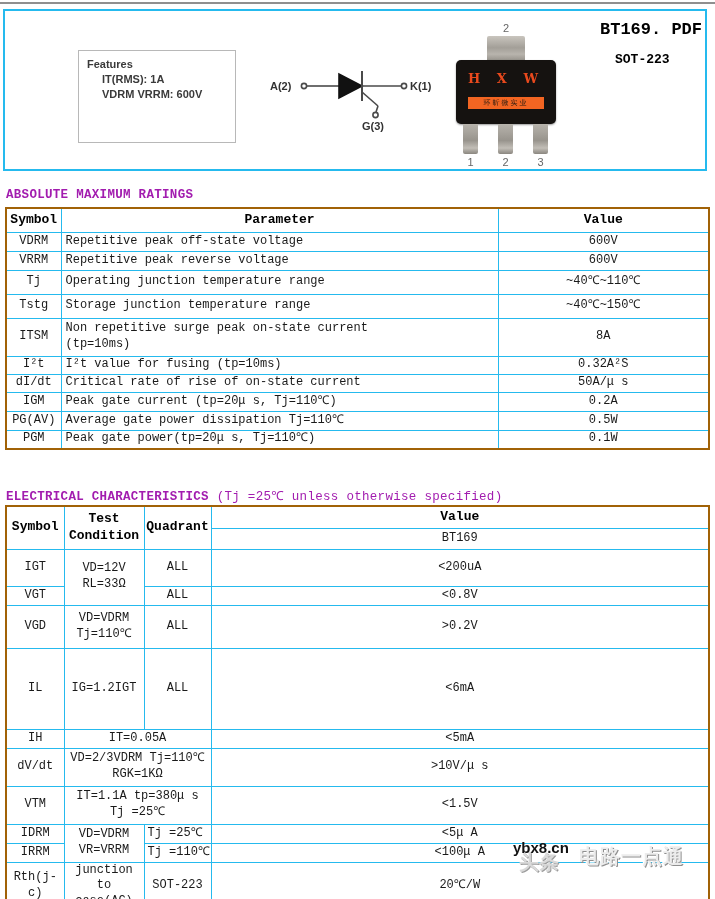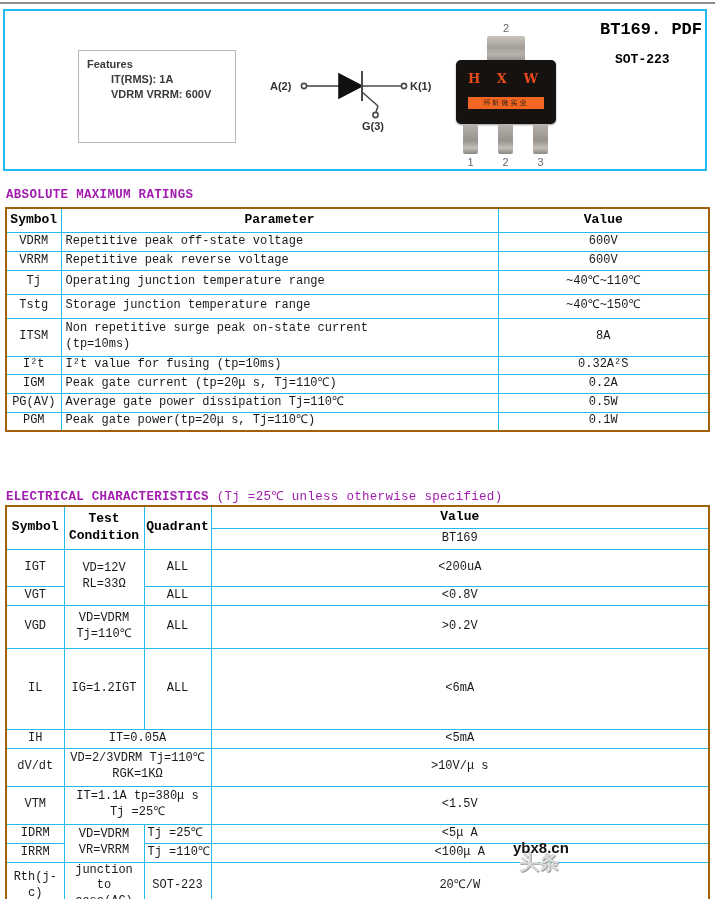--- a/index.html
+++ b/index.html
@@ -9,21 +9,21 @@
     font-family:"Liberation Mono","DejaVu Sans Mono",monospace;
     color:#1a1a1a;
   }
   .top-rule { position:absolute; left:0; top:2px; width:715px; height:2px; background:#8f8f8f; }
   .top-box  { position:absolute; left:3px; top:9px; width:704px; height:162px; border:2px solid #25BAEE; background:#fff; }
 
   
   .features { position:absolute; left:78px; top:50px; width:158px; height:93px;
     border:1px solid #b8b8b8; padding:7px 8px; font-family:"Liberation Sans",sans-serif;
     font-size:11px; font-weight:bold; color:#3a3a3a; }
-  .features .f-item { margin-left:24px; margin-top:3px; }
+  .features .f-item { margin-left:15px; margin-top:3px; }
 
   
   .thy-svg { position:absolute; left:258px; top:48px; }
 
   
   .chip { position:absolute; left:449px; top:22px; width:114px; height:148px; font-family:"Liberation Sans",sans-serif; }
   .chip .pin-top { position:absolute; left:0; top:0; width:100%; text-align:center; font-size:11px; color:#666; }
   .chip .tab { position:absolute; left:38px; top:14px; width:38px; height:26px;
     background:linear-gradient(180deg,#c9c5be 0%,#a39f98 45%,#b8b4ad 70%,#8f8b84 100%); border-radius:2px; }
   .chip .body { position:absolute; left:7px; top:38px; width:100px; height:64px;
@@ -161,20 +161,25 @@
     <td>ITSM</td>
     <td class="par">Non repetitive surge peak on-state current
 (tp=10ms)</td>
     <td>8A</td>
   </tr>
   <tr class="h18">
     <td>I²t</td>
     <td class="par">I²t value for fusing (tp=10ms)</td>
     <td>0.32A²S</td>
   </tr>
+  <tr class="h18">
+    <td>dI/dt</td>
+    <td class="par">Critical rate of rise of on-state current</td>
+    <td>50A/μ s</td>
+  </tr>
   <tr class="h19">
     <td>IGM</td>
     <td class="par">Peak gate current (tp=20μ s, Tj=110℃)</td>
     <td>0.2A</td>
   </tr>
   <tr class="h19">
     <td>PG(AV)</td>
     <td class="par">Average gate power dissipation Tj=110℃</td>
     <td>0.5W</td>
   </tr>
@@ -268,14 +273,15 @@
     <td>junction to
 case(AC)</td>
     <td>SOT-223</td>
     <td>20℃/W</td>
   </tr>
 </tbody>
   </table>
 
 <div class="watermark">
   <span class="wm-overlay">头条</span>
+  <span class="wm-tagline">电路一点通</span>
   <span class="wm-site">ybx8.cn</span>
 </div>
 
 </body></html>

